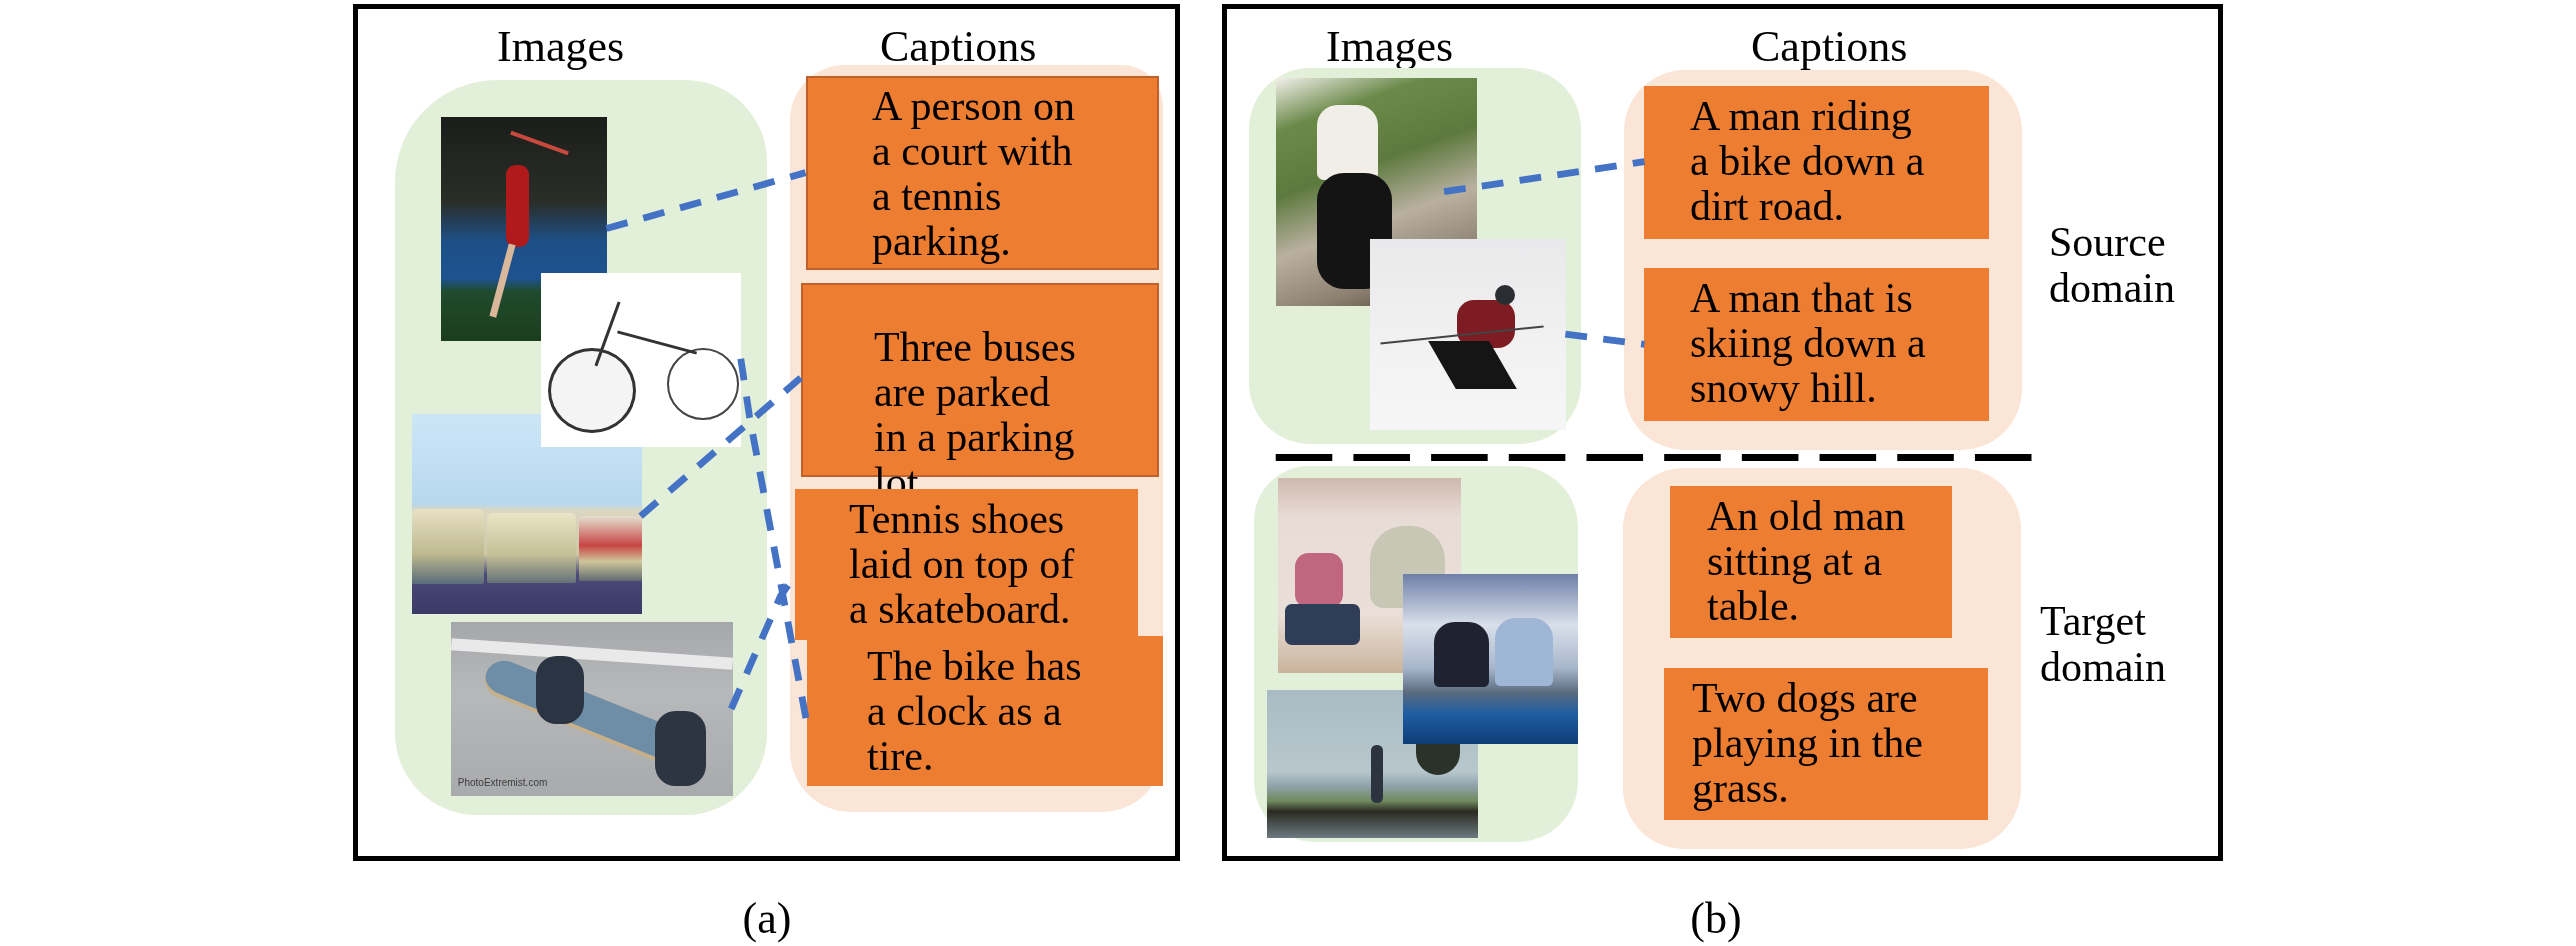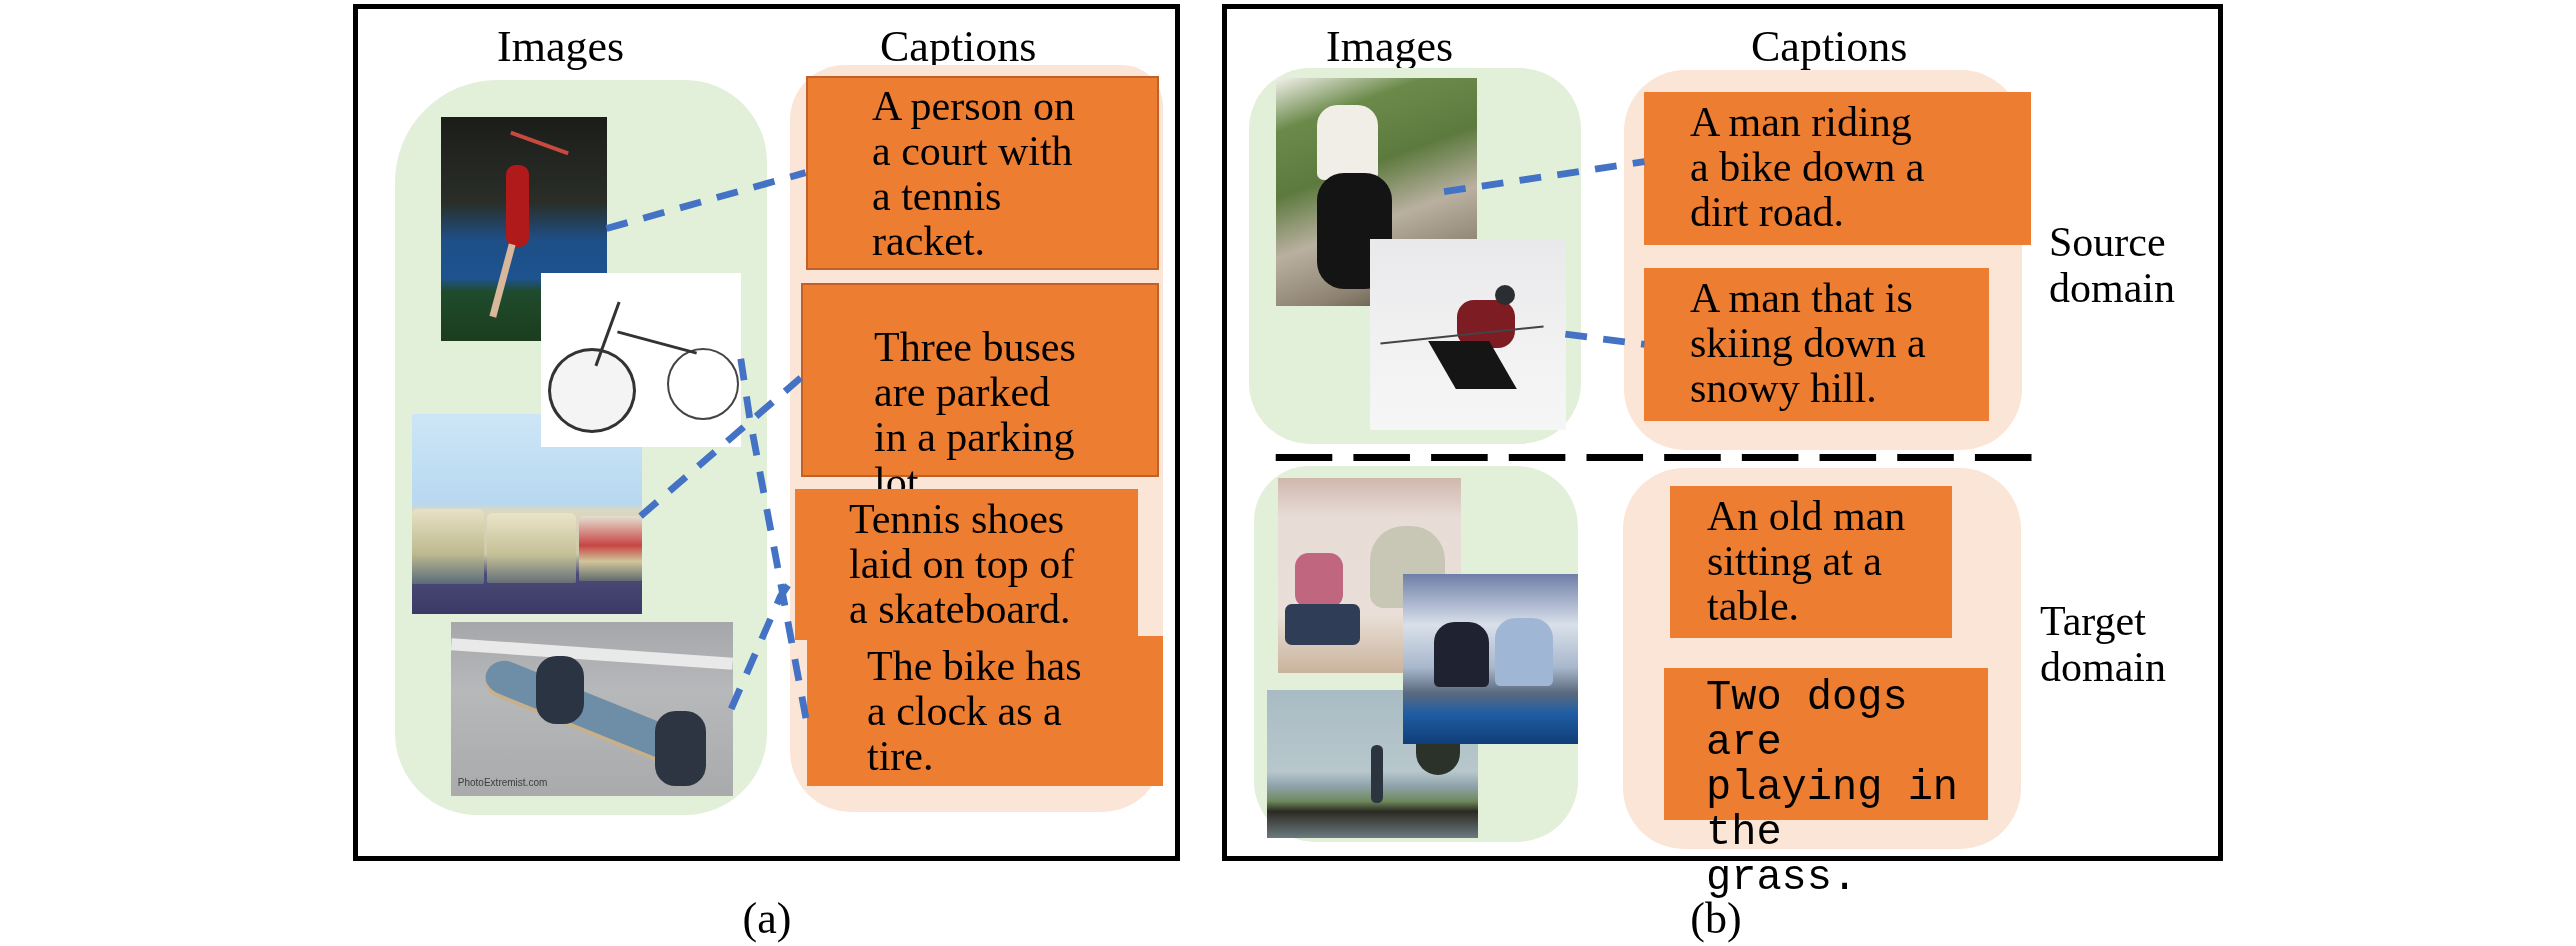--- a/index.html
+++ b/index.html
@@ -57,21 +57,21 @@
   <div class="abs" style="left:27px; top:75px; width:232px; height:34px; background:#6e8da6; border-radius:41px; transform:rotate(22deg); border-bottom:4.1px solid #c7b08a;"></div>
   <div class="abs" style="left:85px; top:34px; width:48px; height:68px; background:#2b3443; border-radius:20.4px;"></div>
   <div class="abs" style="left:204px; top:89px; width:51px; height:75px; background:#2d3442; border-radius:20.4px;"></div>
   <div class="wm">PhotoExtremist.com</div>
 </div>
 
 <div class="cap bordered" style="left:806px; top:76px; width:353px; height:194px;">
   <div class="txt" style="left:64px; top:5.5px;">A person on
 a court with
 a tennis
-racket.</div>
+parking.</div>
 </div>
 <div class="cap bordered" style="left:801px; top:283px; width:358px; height:194px;">
   <div class="txt" style="left:71px; top:4.1px;margin-top:36px;">Three buses
 are parked
 in a parking
 lot.</div>
 </div>
 <div class="cap" style="left:795px; top:489px; width:343px; height:151px;">
   <div class="txt" style="left:54px; top:8.2px;">Tennis shoes
 laid on top of
@@ -99,21 +99,21 @@
   <div class="abs" style="left:41px; top:95px; width:75px; height:116px; background:#141414; border-radius:27px;"></div>
 </div>
 <div class="photo" style="left:1370px; top:239px; width:196px; height:191px;
      background:linear-gradient(180deg,#e9e9eb 0%,#f2f2f3 60%,#f6f6f6 100%);">
   <div class="abs" style="left:87px; top:61px; width:58px; height:48px; background:#7d1c22; border-radius:17px;"></div>
   <div class="abs" style="left:125px; top:46px; width:20.4px; height:20.4px; background:#2a2e33; border-radius:50%;"></div>
   <div class="abs" style="left:72px; top:102px; width:61px; height:48px; background:#151515; transform:skewX(30deg);"></div>
   <div class="abs" style="left:10.2px; top:95px; width:164px; height:2px; background:#444; transform:rotate(-6deg);"></div>
 </div>
 
-<div class="cap" style="left:1644px; top:92px; width:387px; height:153px;">
+<div class="cap" style="left:1644px; top:86px; width:345px; height:153px;">
   <div class="txt" style="left:46px; top:8.2px;">A man riding
 a bike down a
 dirt road.</div>
 </div>
 <div class="cap" style="left:1644px; top:268px; width:345px; height:153px;">
   <div class="txt" style="left:46px; top:8.2px;">A man that is
 skiing down a
 snowy hill.</div>
 </div>
 
@@ -139,21 +139,21 @@
   <div class="abs" style="left:31px; top:48px; width:55px; height:65px; background:#1f2230; border-radius:20.4px 20.4px 5.5px 5.5px;"></div>
   <div class="abs" style="left:92px; top:44px; width:58px; height:68px; background:#9fb6d4; border-radius:20.4px 20.4px 5.5px 5.5px;"></div>
 </div>
 
 <div class="cap" style="left:1670px; top:486px; width:282px; height:152px;">
   <div class="txt" style="left:37px; top:8.2px;">An old man
 sitting at a
 table.</div>
 </div>
 <div class="cap" style="left:1664px; top:668px; width:324px; height:152px;">
-  <div class="txt" style="left:42px; top:8.2px;font-family:Liberation Mono, monospace;">Two dogs are
+  <div class="txt" style="left:28px; top:8.2px;">Two dogs are
 playing in the
 grass.</div>
 </div>
 
 <div class="side-label" style="left:2040px; top:598px;">Target
 domain</div>
 
 <div class="sub-label" style="left:1716px; top:897px;">(b)</div>
 
 <svg class="overlay" width="2576" height="947" viewBox="0 0 3780 1389">

